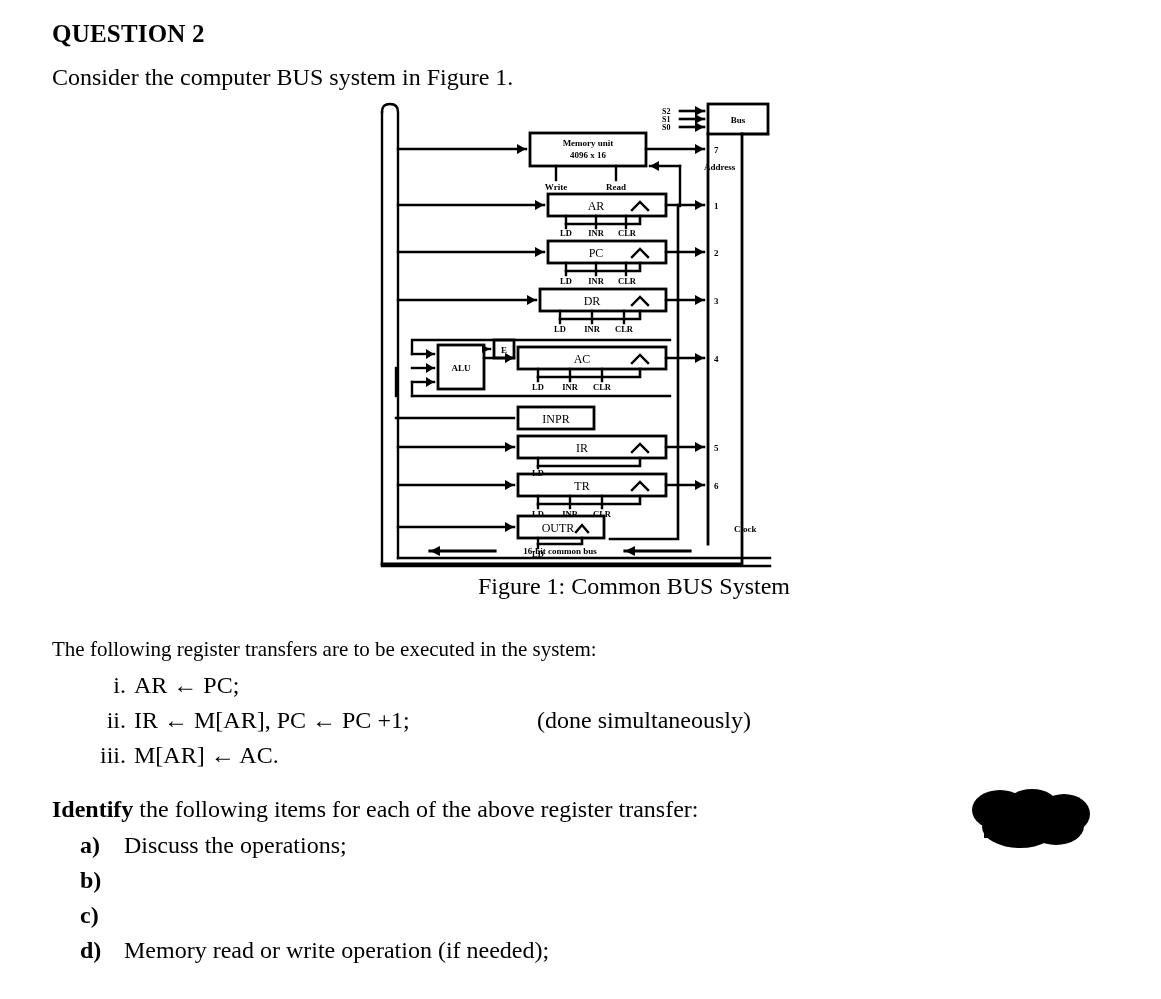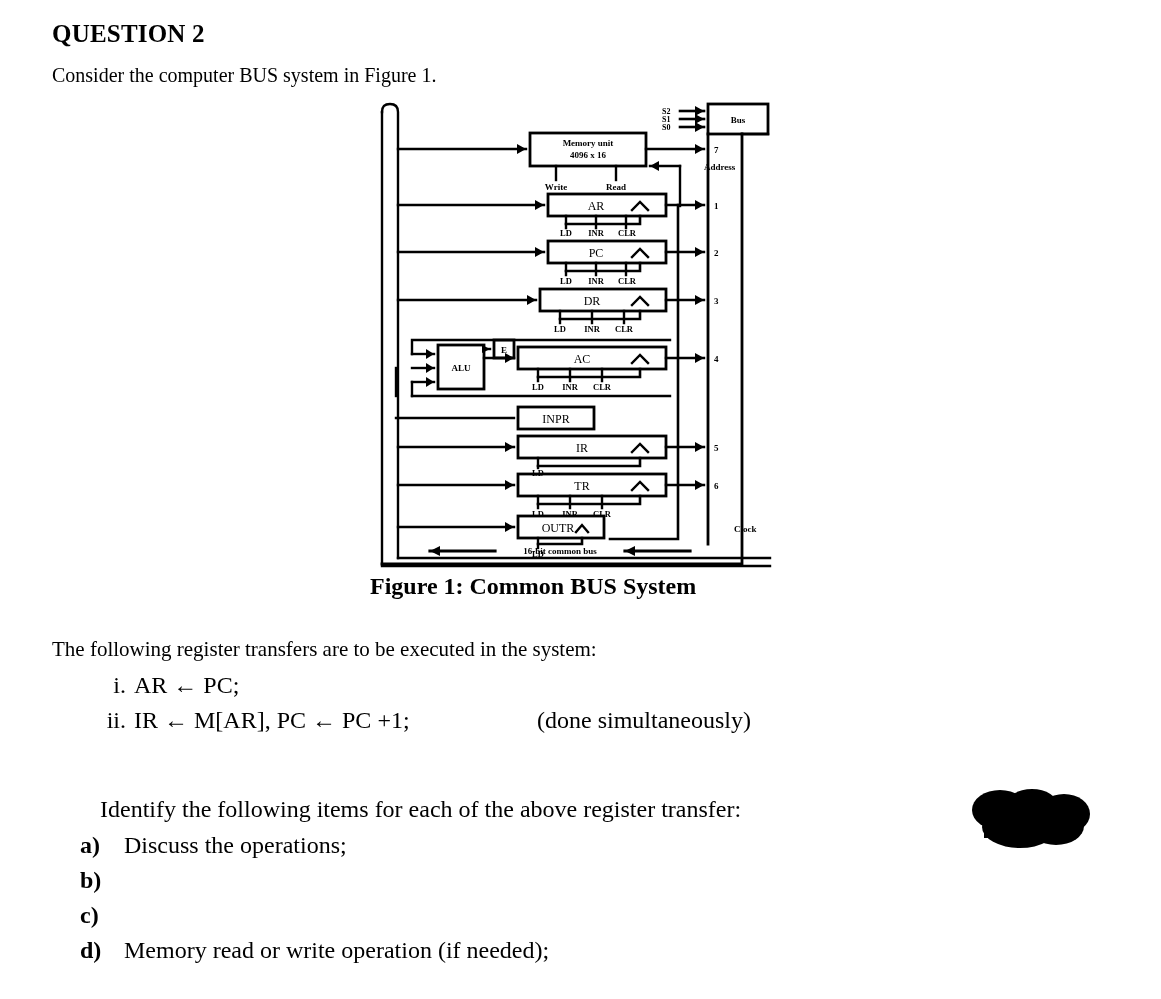--- a/index.html
+++ b/index.html
@@ -12,41 +12,41 @@
     overflow:hidden;
   }
   .page { position:relative; width:924px; height:999px; }
 
   .q-title {
     position:absolute; left:52px; top:20px;
     font-size:25px; font-weight:bold; letter-spacing:0.2px;
   }
   .q-intro {
     position:absolute; left:52px; top:64px;
-    font-size:20px;
+    font-size:24px;
   }
 
   
   .figure-wrap { position:absolute; left:370px; top:96px; width:420px; height:478px; }
   .figure-caption {
     position:absolute; left:370px; top:573px; width:420px;
-    text-align:left; font-size:24px;font-weight:bold;
+    text-align:right; font-size:24px;
   }
 
   
   .para-transfers { position:absolute; left:52px; top:637px; font-size:21px; }
 
   .rt-list { position:absolute; left:52px; top:672px; width:800px; font-size:24px; }
   .rt-row { position:relative; height:35px; }
   .rt-num { position:absolute; left:22px; width:52px; text-align:right; }
   .rt-body { position:absolute; left:82px; white-space:pre; }
   .rt-note { position:absolute; left:485px; white-space:pre;text-align:center; }
 
   .identify-line { position:absolute; left:52px; top:796px; font-size:24px; }
-  .identify-line b { font-weight:normal;margin-left:48px; }
+  .identify-line b { font-weight:bold; }
 
   .abcd-list { position:absolute; left:52px; top:832px; width:1000px; font-size:24px; }
   .abcd-row { position:relative; height:35px; }
   .abcd-num { position:absolute; left:28px; width:36px; text-align:left; font-weight:bold; }
   .abcd-body { position:absolute; left:72px; white-space:pre; }
   .abcd-body sub { font-size:16px; }
 
   
   .redaction { position:absolute; left:962px; top:782px; width:140px; height:80px; }
 
@@ -264,20 +264,25 @@
     <div class="rt-row">
       <span class="rt-num">i.</span>
       <span class="rt-body">AR ← PC;</span>
       <span class="rt-note"></span>
     </div>
     <div class="rt-row">
       <span class="rt-num">ii.</span>
       <span class="rt-body">IR ← M[AR], PC ← PC +1;</span>
       <span class="rt-note">(done simultaneously)</span>
     </div>
+    <div class="rt-row">
+      <span class="rt-num">iii.</span>
+      <span class="rt-body">M[AR] ← AC.</span>
+      <span class="rt-note"></span>
+    </div>
   </div>
 
   <div class="identify-line">
     <b>Identify</b><span> the following items for each of the above register transfer:</span>
   </div>
 
   <div class="abcd-list">
     <div class="abcd-row">
       <span class="abcd-num">a)</span>
       <span class="abcd-body">Discuss the operations;</span>

